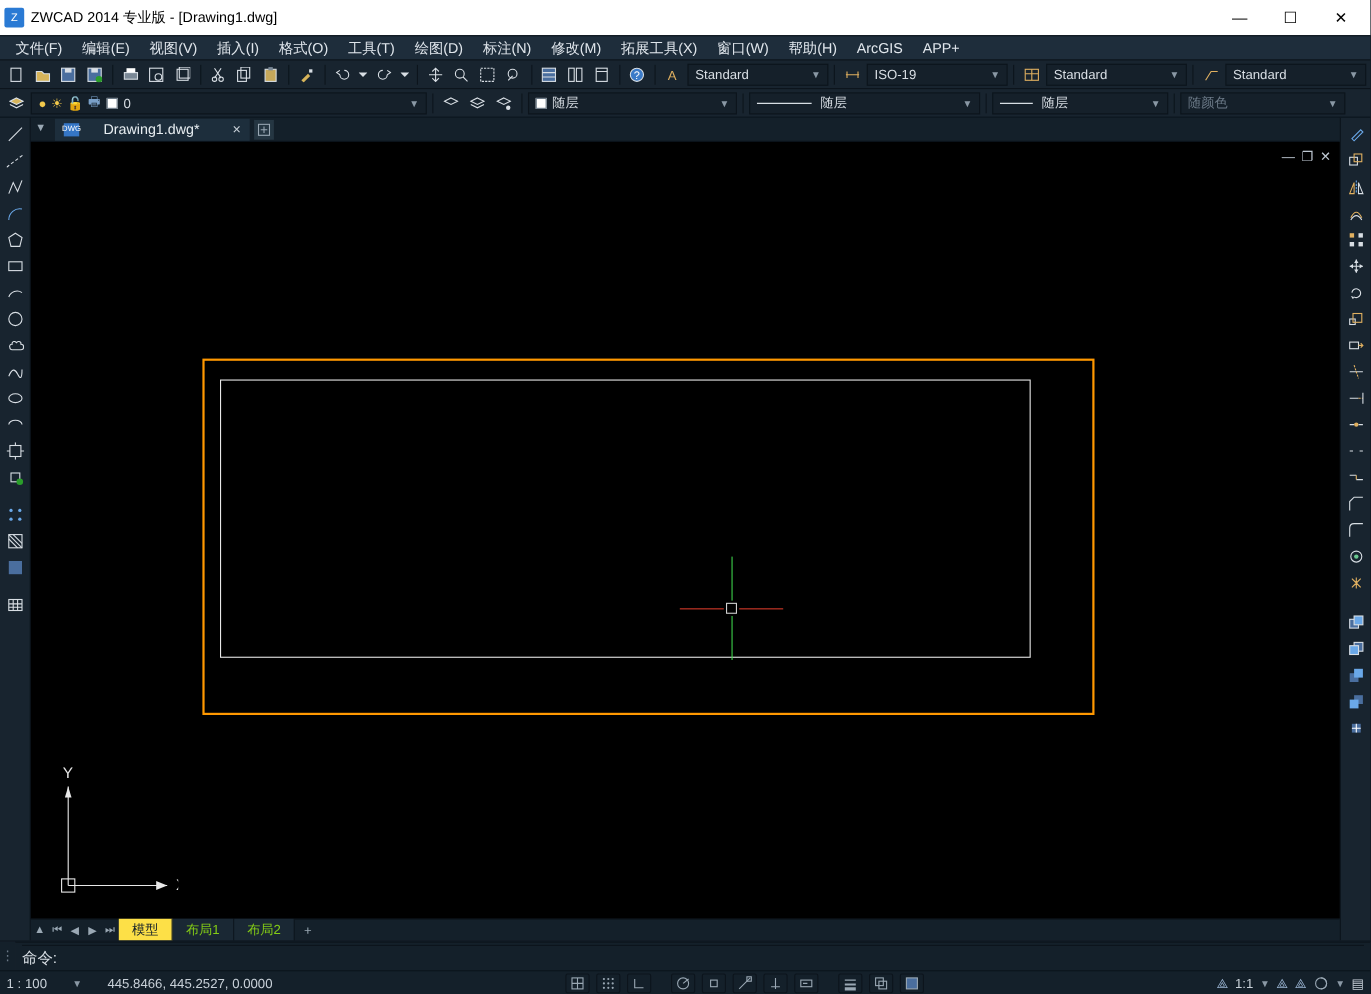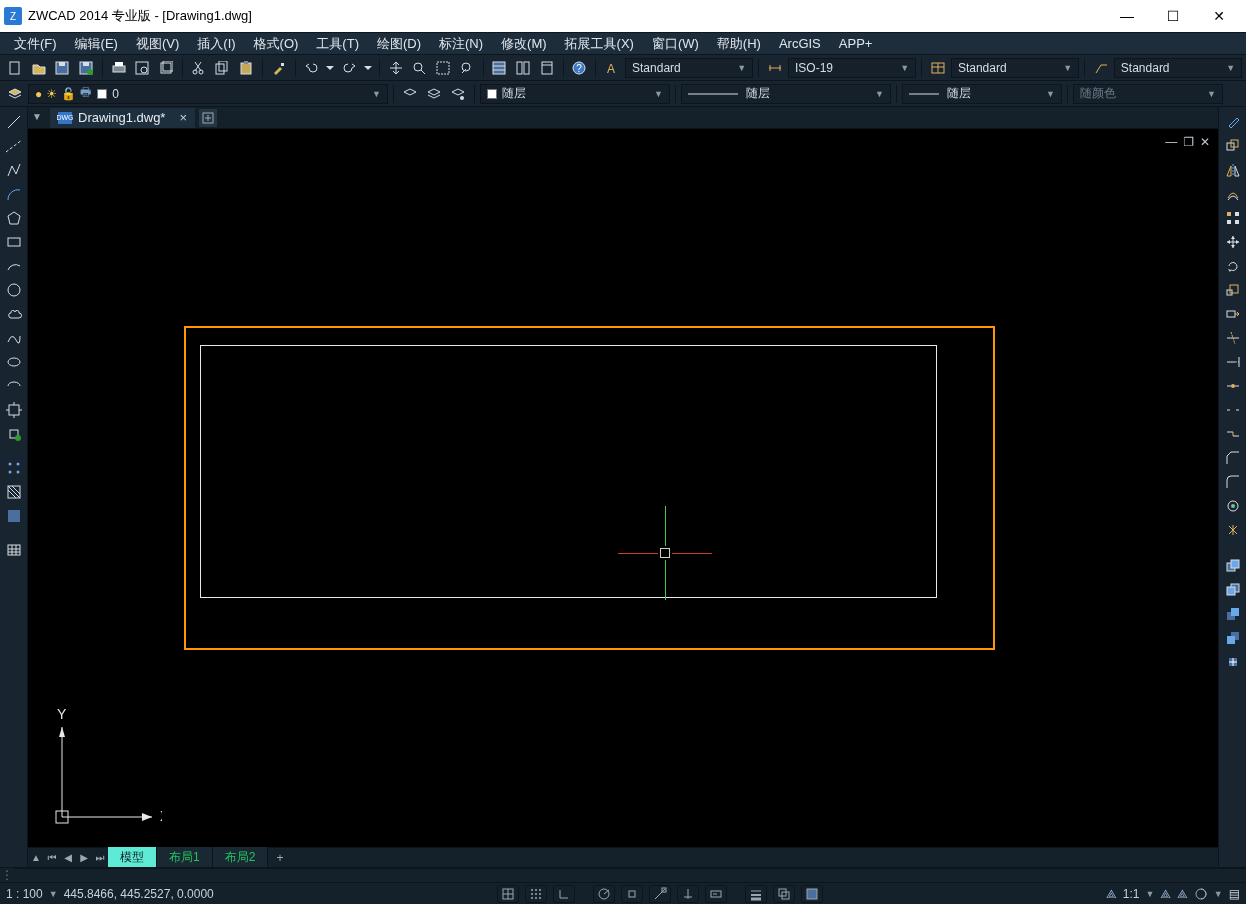--- a/index.html
+++ b/index.html
@@ -30,21 +30,21 @@
 .main { flex: 1; display: flex; overflow: hidden; }
 .left-toolbar { width: 28px; background: #18242f; display: flex; flex-direction: column; align-items: center; padding: 4px 0; gap: 2px; border-right: 1px solid #0c141c; }
 .right-toolbar { width: 28px; background: #18242f; display: flex; flex-direction: column; align-items: center; padding: 4px 0; gap: 2px; border-left: 1px solid #0c141c; }
 .side-btn { width: 22px; height: 22px; display: flex; align-items: center; justify-content: center; cursor: pointer; border-radius: 2px; }
 
 .center { flex: 1; display: flex; flex-direction: column; }
 
 
 .doc-tabs { height: 22px; background: #14202a; display: flex; align-items: center; padding: 0 4px; gap: 4px; border-bottom: 1px solid #0c141c; }
 .doc-tabs .expand { width: 14px; height: 14px; color: #9aa8b4; font-size: 10px; cursor: pointer; }
-.doc-tab { height: 20px; background: #1d2e3c; display: flex; align-items: center; padding: 0 8px; font-family: "Consolas","SimSun",monospace; font-size: 13px; color: #e6ecf0; gap: 6px; }
+.doc-tab { height: 20px; background: #1d2e3c; display: flex; align-items: center; padding: 0 8px; font-family: "Consolas","SimSun",monospace; font-size: 13px; color: #e6ecf0; gap: 22px; }
 .doc-tab .file-icon { width: 14px; height: 12px; background: #3576c6; font-size: 7px; color: #fff; display: flex; align-items: center; justify-content: center; }
 .doc-tab .close-x { font-size: 13px; color: #c8d0d8; cursor: pointer; margin-left: 8px; }
 .doc-tab-add { width: 18px; height: 18px; background: #253642; display: flex; align-items: center; justify-content: center; cursor: pointer; color: #9aa8b4; }
 
 
 .canvas-wrap { flex: 1; position: relative; background: #000; }
 .doc-controls { position: absolute; top: 6px; right: 8px; display: flex; gap: 6px; color: #bec8d2; font-size: 12px; }
 .doc-controls span { cursor: pointer; }
 .orange-rect { position: absolute; border: 2px solid #ff9800; }
 .white-rect { position: absolute; border: 1px solid #e8e8e8; }
@@ -53,35 +53,35 @@
 .crosshair-v1 { position: absolute; width: 1px; background: #3cd04a; }
 .crosshair-v2 { position: absolute; width: 1px; background: #3cd04a; }
 .cursor-box { position: absolute; width: 10px; height: 10px; border: 1px solid #cfcfcf; }
 
 
 .ucs { position: absolute; left: 14px; bottom: 10px; width: 120px; height: 130px; }
 
 
 .layout-tabs { height: 20px; background: #14202a; display: flex; align-items: center; border-top: 1px solid #0c141c; font-size: 12px; }
 .layout-tabs .nav-btn { width: 16px; height: 18px; display: flex; align-items: center; justify-content: center; cursor: pointer; color: #9aa8b4; font-size: 10px; }
-.layout-tab { padding: 2px 12px; background: #1a2834; color: #22c55e; cursor: pointer; border-right: 1px solid #0c141c; }
-.layout-tab.active { background: #5eead4; color: #14202a; }
+.layout-tab { padding: 2px 12px; background: #1a2834; color: #84cc16; cursor: pointer; border-right: 1px solid #0c141c; }
+.layout-tab.active { background: #fde047; color: #14202a; }
 .layout-add { padding: 2px 8px; cursor: pointer; color: #9aa8b4; }
 
 
 .command-area { background: #14202a; border-top: 1px solid #0c141c; padding: 2px 6px; }
 .command-history { font-family: "SimSun", "Consolas", monospace; font-size: 14px; color: #c4ccd4; line-height: 1.35; white-space: pre; min-height: 38px; }
 .command-input-row { display: flex; align-items: center; border-top: 1px solid #0c141c; padding-top: 2px; font-family: "SimSun","Consolas",monospace; font-size: 14px; }
 .command-prompt { color: #d8dee4; }
 .command-input { flex:1; background: transparent; border: none; color: #e6ecf0; font-family: inherit; font-size: inherit; outline: none; }
 .cmd-grip { width: 14px; background: #14202a; display: flex; align-items: center; justify-content: center; color: #6c7a88; }
 
 
 .statusbar { height: 22px; background: #14202a; border-top: 1px solid #0c141c; display: flex; align-items: center; padding: 0 6px; font-size: 12px; color: #c8d0d8; gap: 6px; }
-.statusbar .left { display: flex; align-items: center; gap: 6px; }
+.statusbar .left { display: flex; align-items: center; gap: 23px; }
 .statusbar .spacer { flex: 1; }
 .statusbar .st-btn { width: 22px; height: 18px; display: flex; align-items: center; justify-content: center; cursor: pointer; border: 1px solid #0c141c; border-radius: 2px; }
 .statusbar .right { display: flex; align-items: center; gap: 6px; }
 
 svg { display: block; }
 </style>
 </head>
 <body>
 
 <div class="window">
@@ -684,20 +684,24 @@
             <line x1="8" y1="4" x2="8" y2="12" stroke="#fff"></line>
           </svg>
         </div>
     </div>
 
   </div>
 
   <div style="display:flex; border-top:1px solid #0c141c">
     <div class="cmd-grip">⋮</div>
     <div class="command-area" style="flex:1">
+      <div class="command-input-row">
+        <span class="command-prompt">命令:</span>&nbsp;
+        <input class="command-input" value="" style="">
+      </div>
     </div>
   </div>
 
   <div class="statusbar">
     <div class="left">
       <span>1 : 100</span>
       <span style="font-size:9px;color:#8a98a5">▼</span>
       <span>445.8466, 445.2527, 0.0000</span>
     </div>
     <div class="spacer"></div>

